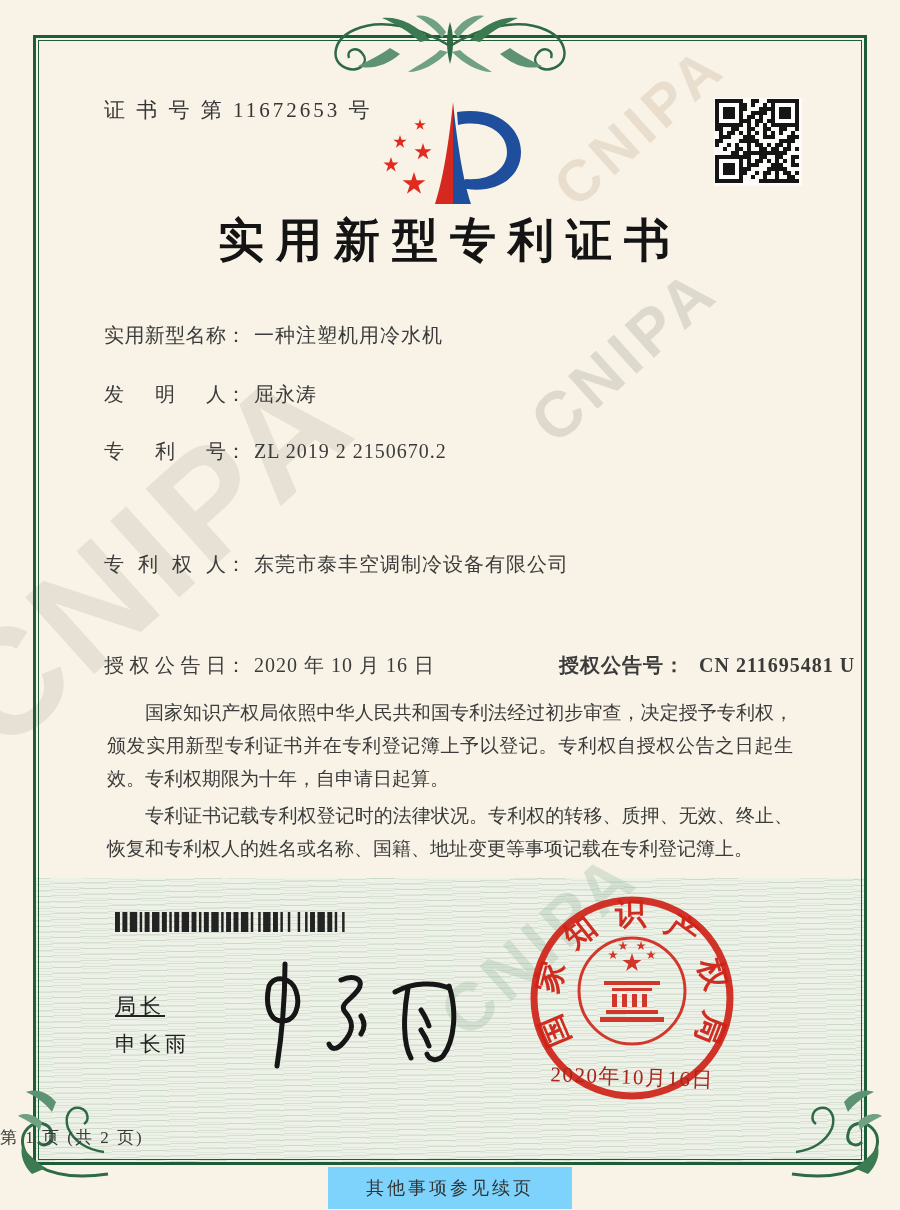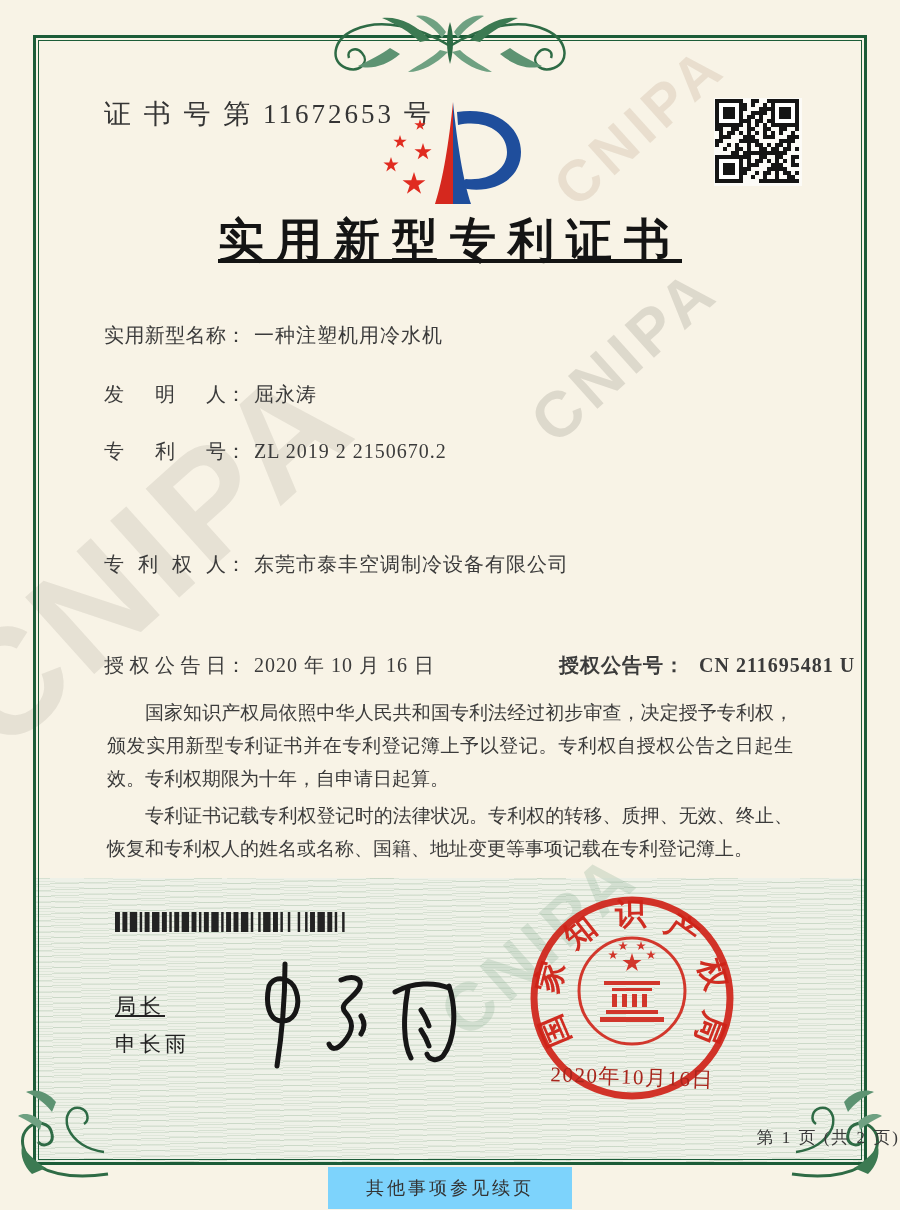--- a/index.html
+++ b/index.html
@@ -28,42 +28,42 @@
   .wm4{left:420px;top:905px;font-size:68px;color:rgba(150,182,156,.30);}
   
   .frame{position:absolute;left:33px;top:35px;width:828px;height:1124px;border:3px solid #1c5c38;z-index:3;}
   .frame-inner{position:absolute;left:2px;top:2px;right:2px;bottom:2px;border:1px solid #1c5c38;}
   .ornament{position:absolute;z-index:4;}
   .orn-top{left:280px;top:6px;}
   .orn-bl{left:12px;top:1082px;}
   .orn-br{left:788px;top:1082px;transform:scaleX(-1);}
   
   .content{position:absolute;left:0;top:0;width:900px;height:1210px;z-index:5;}
-  .cert-no{position:absolute;left:104px;top:96px;font-size:27px;letter-spacing:3px;color:#353535;}
+  .cert-no{position:absolute;left:104px;top:96px;font-size:21px;letter-spacing:3px;color:#353535;}
   .logo{position:absolute;left:357px;top:92px;}
   .qr{position:absolute;left:714px;top:98px;width:86px;height:86px;background:#fcfbf7;padding:1px;}
   .title{
     position:absolute;left:0;top:210px;width:900px;text-align:center;
-    font-size:46px;font-weight:bold;color:#141414;letter-spacing:12px;text-decoration:underline;
+    font-size:46px;font-weight:bold;color:#141414;letter-spacing:12px;
   }
   .frow{position:absolute;left:104px;font-size:20px;color:#3b3b3b;white-space:nowrap;}
   .flabel{display:inline-block;width:122px;text-align:justify;text-align-last:justify;vertical-align:bottom;}
   .fcolon{display:inline-block;}
   .fvalue{margin-left:8px;letter-spacing:1px;}
   .grant-right{position:absolute;left:455px;top:0;letter-spacing:1px;font-weight:bold;}
   .paras{position:absolute;left:103px;top:692px;width:694px;}
   .paras p{margin:4px;font-size:19px;line-height:33px;text-indent:2em;text-align:justify;color:#3b3b3b;}
   .barcode{position:absolute;left:115px;top:912px;}
   .director{position:absolute;left:115px;font-size:21px;color:#222;
     font-family:"Liberation Sans","DejaVu Sans",sans-serif;letter-spacing:4px;}
   .dir-title{top:992px;text-decoration:underline;}
   .dir-name{top:1030px;}
   .signature{position:absolute;left:245px;top:958px;}
   .seal{position:absolute;left:520px;top:893px;z-index:6;}
-  .page-footer{position:absolute;left:0;top:1126px;width:900px;text-align:right;
+  .page-footer{position:absolute;left:0;top:1126px;width:900px;text-align:left;
     font-size:17px;color:#3a3a3a;letter-spacing:2px;}
   .cont-note{
     position:absolute;left:50%;top:1167px;transform:translateX(-50%);
     background:#7dd3fc;padding:9px 38px;font-size:18px;color:#333;letter-spacing:3px;white-space:nowrap;
   }
 </style>
 </head>
 <body>
 
 <div class="page">

